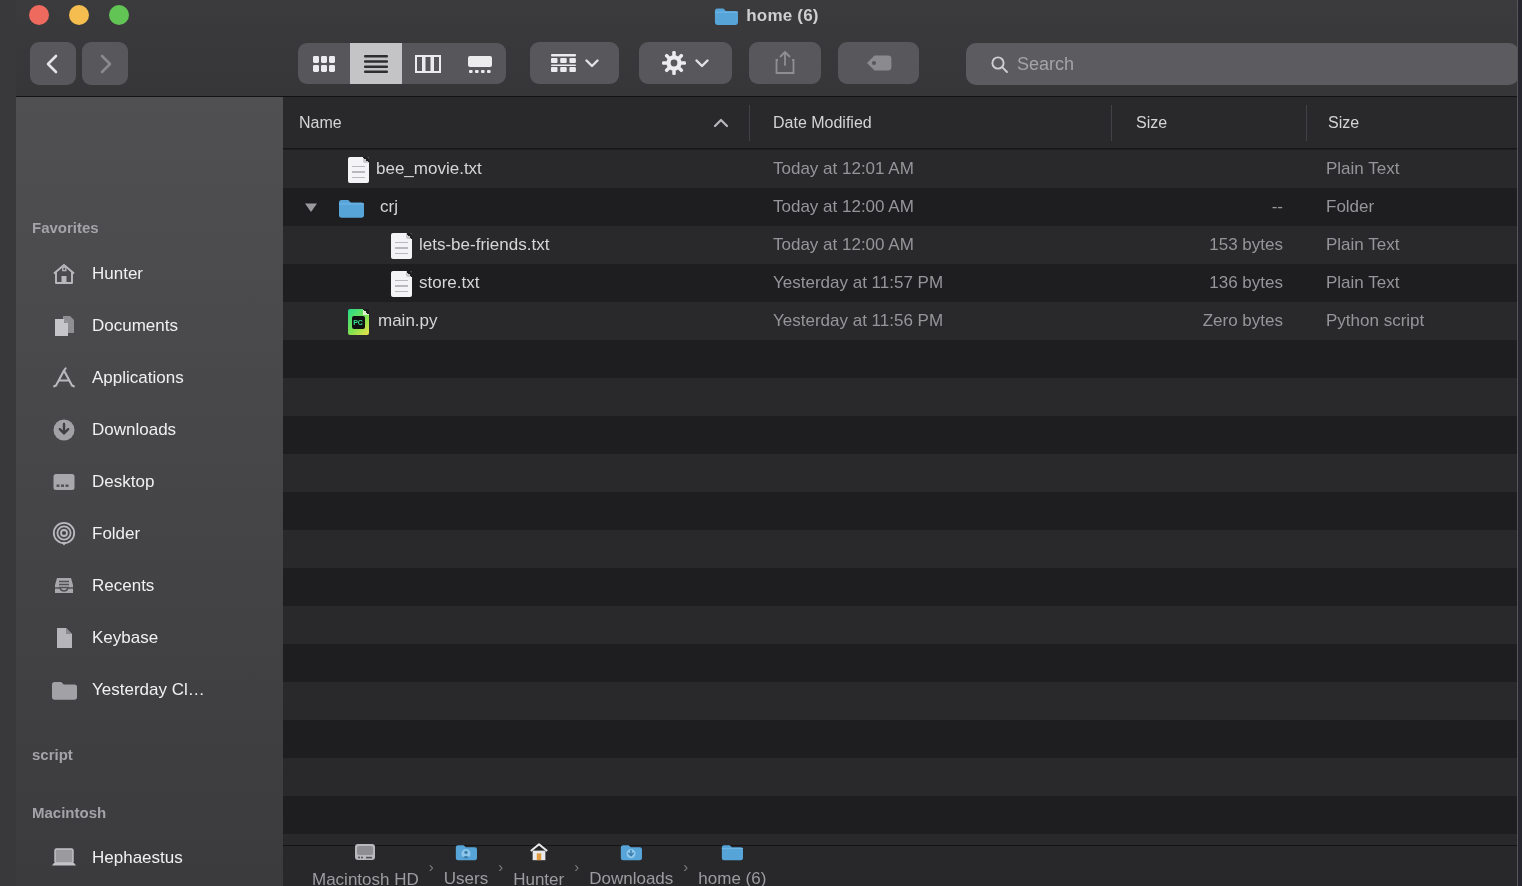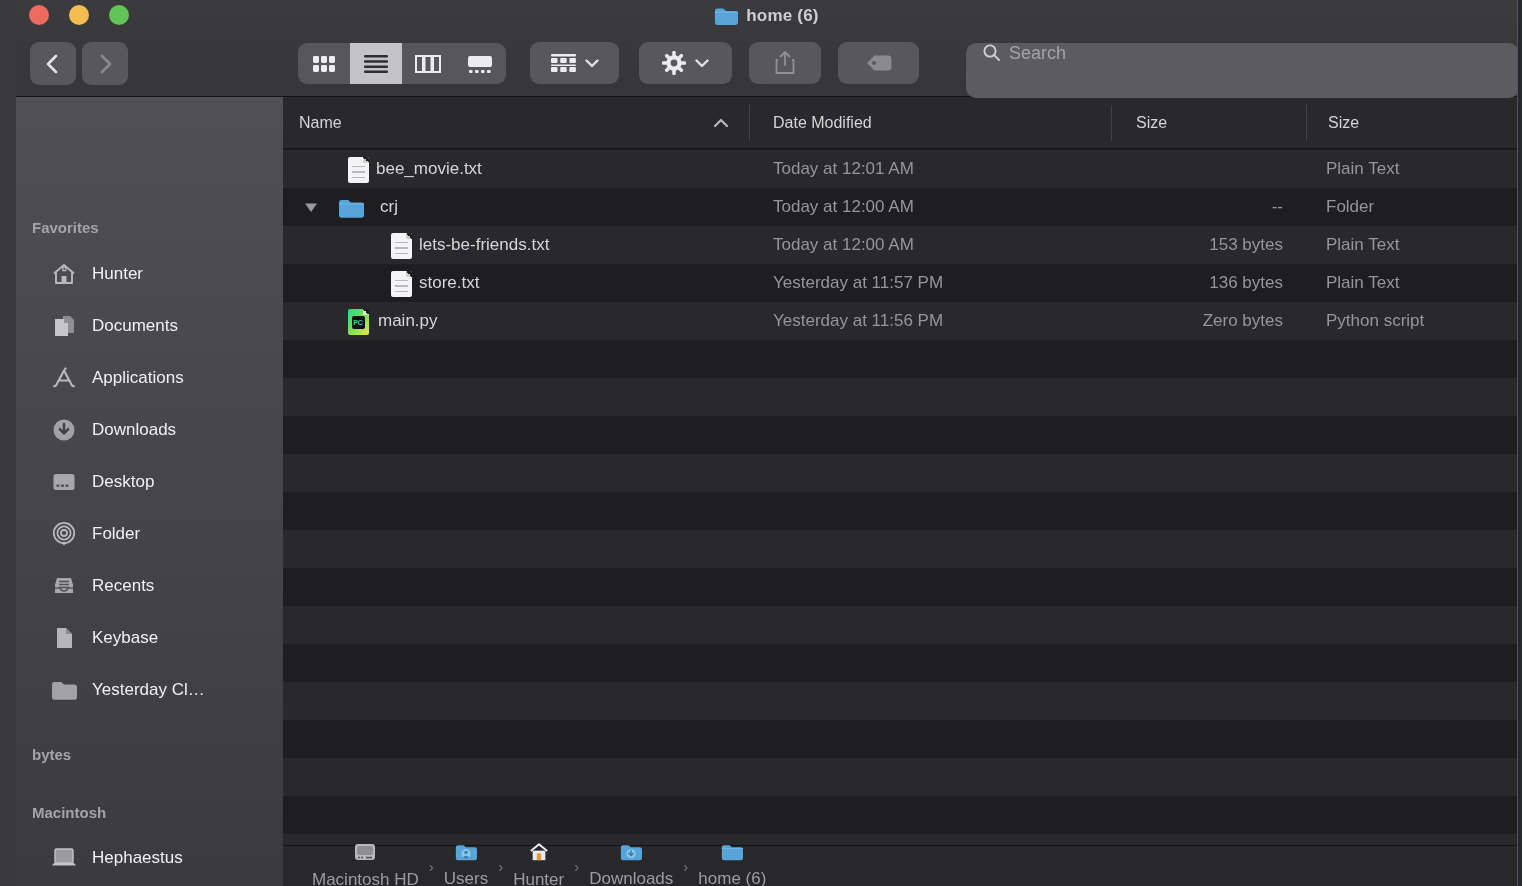--- a/index.html
+++ b/index.html
@@ -19,21 +19,21 @@
   .title-wrap { position:absolute; top:1px; left:0; right:0; height:30px; display:flex; align-items:center; justify-content:center; gap:8px; }
   .title-text { font-size:17px; font-weight:700; color:#cfcfd2; letter-spacing:.2px; }
 
   .tb-btn { position:absolute; top:42px; height:42px; background:#58585c; border-radius:9px; display:flex; align-items:center; justify-content:center; gap:9px; }
   .nav-btn { width:46px; height:43px; }
   .seg-wrap { position:absolute; top:43px; left:282px; width:208px; height:41px; background:#57575b; border-radius:9px; display:flex; overflow:hidden; }
   .seg { flex:1 0 52px; display:flex; align-items:center; justify-content:center; color:#ececee; }
   .seg.selected { background:#c4c4c6; color:#2e2e30; }
   .icon { display:inline-flex; align-items:center; justify-content:center; }
 
-  .search-field { position:absolute; top:43px; left:950px; width:553px; height:55px; background:#5c5c60; border-radius:10px; display:flex; align-items:flex-start; padding:0 16px; gap:8px; }
+  .search-field { position:absolute; top:43px; left:950px; width:553px; height:42px; background:#5c5c60; border-radius:10px; display:flex; align-items:center; padding:0 24px; gap:8px; }
   .search-field input { flex:1; background:transparent; border:none; outline:none; font-size:18px; color:#e8e8ea; font-family:inherit; }
   .search-field input::placeholder { color:#a4a4a8; }
 
   
   .sidebar { position:absolute; top:97px; left:0; bottom:0; width:267px; background:linear-gradient(#505053,#3b3b3d); z-index:5; }
   .sb-header { position:absolute; left:16px; height:24px; font-size:15px; font-weight:700; color:#a4a4a8; display:flex; align-items:center;text-align:center; }
   .sb-item { position:absolute; left:0; width:267px; height:30px; display:flex; align-items:center; }
   .sb-ico { position:absolute; left:34px; width:28px; height:28px; display:flex; align-items:center; justify-content:center; color:#b9b9bd; }
   .sb-label { position:absolute; left:76px; right:40px; font-size:17px; color:#f0f0f2; white-space:nowrap; overflow:hidden; }
 
@@ -300,21 +300,21 @@
       </div>
       <div class="sb-item" style="top:578px">
         <span class="sb-ico">
             <svg width="26" height="22" viewBox="0 0 26 21">
               <path d="M1 5 q0-2.6 2.6-2.6 h6.6 l2.6 2.6 h10.6 q2.6 0 2.6 2.6 v10 q0 2.6-2.6 2.6 H3.6 Q1 20.2 1 17.6 z" fill="#a2a2a6"></path>
             </svg>
           </span>
         <span class="sb-label">Yesterday Cl…</span>
       </div>
 
-      <div class="sb-header" style="top:645px">bytes</div>
+      <div class="sb-header" style="top:645px">script</div>
       <div class="sb-header" style="top:703px">Macintosh</div>
 
       <div class="sb-item" style="top:746px">
         <span class="sb-ico">
             <svg width="28" height="26" viewBox="0 0 28 26">
               <rect x="5" y="4" width="18" height="14" rx="1.6" fill="#9b9b9f" stroke="#c4c4c8" stroke-width="1.4"></rect>
               <path d="M2 20.5 h24 l-2-2.5 H4 z" fill="#c4c4c8"></path>
             </svg>
           </span>
         <span class="sb-label">Hephaestus</span>

